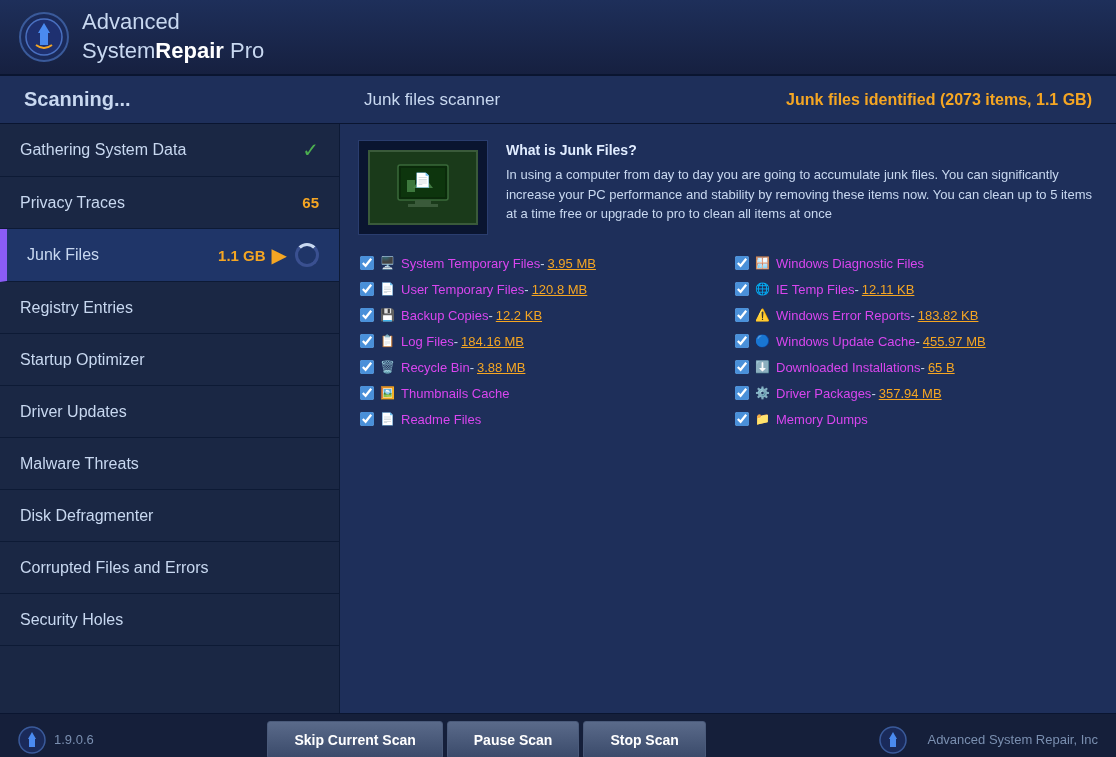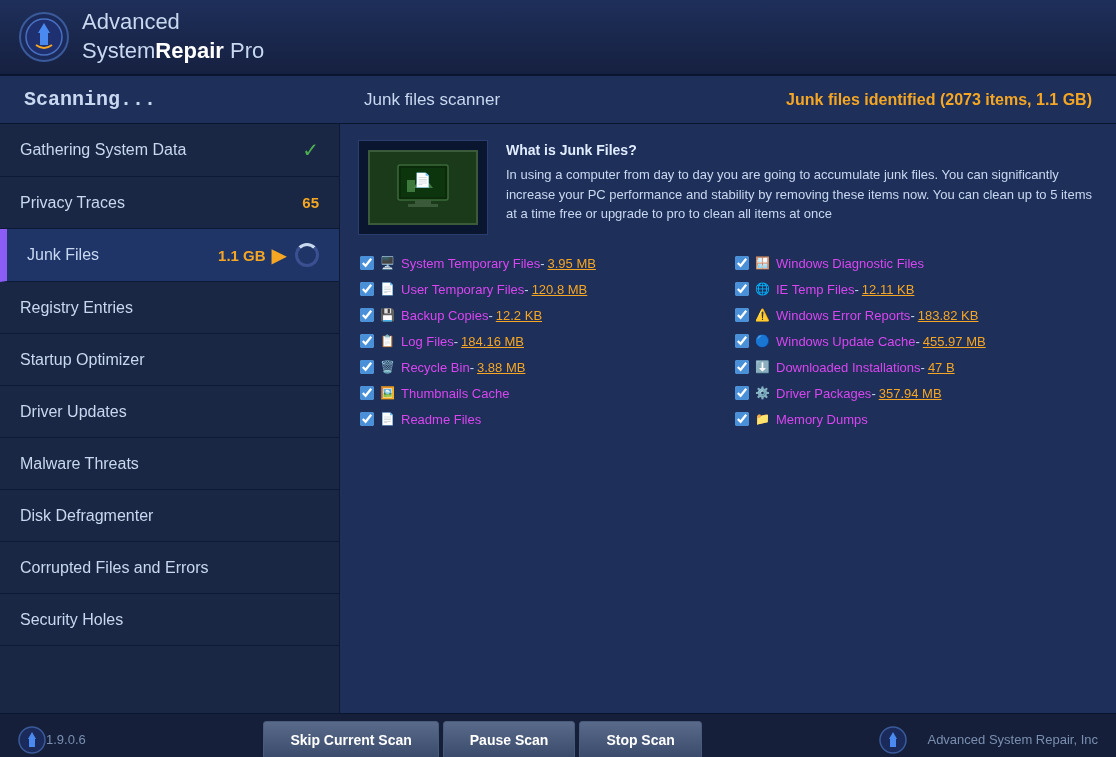--- a/index.html
+++ b/index.html
@@ -44,21 +44,20 @@
       display: flex;
       align-items: center;
       padding: 0 24px;
       border-bottom: 1px solid #0a1530;
     }
     .scanning-label {
       font-size: 20px;
       color: #c8d8f0;
       font-weight: bold;
       flex: 0 0 340px;
-      font-family: Liberation Mono, monospace;
     }
     .scanner-name {
       font-size: 17px;
       color: #c8d8f0;
       flex: 1;
     }
     .identified-label {
       font-size: 16px;
       color: #c8d8f0;
     }
@@ -224,20 +223,21 @@
       background: #151f3a;
       display: flex;
       align-items: center;
       justify-content: space-between;
       padding: 0 18px;
       border-top: 1px solid #0a1530;
     }
     .bottom-left {
       display: flex;
       align-items: center;
+      gap: 8px;
       font-size: 13px;
       color: #7a8fb0;
     }
     .bottom-buttons {
       display: flex;
       gap: 4px;
     }
     .btn {
       padding: 10px 26px;
       font-size: 14px;
@@ -376,21 +376,21 @@
         </div>
         <div style="display: flex; flex-direction: column; gap: 2px;">
           <div class="file-row">
             <input type="checkbox" checked="" style="">
             <span class="file-icon">🪟</span>
             <span class="file-name">Windows Diagnostic Files</span>
           </div>
           <div class="file-row"><input type="checkbox" checked="" style=""><span class="file-icon">🌐</span><span class="file-name">IE Temp Files</span> - <span class="file-size">12.11 KB</span></div>
           <div class="file-row"><input type="checkbox" checked="" style=""><span class="file-icon">⚠️</span><span class="file-name">Windows Error Reports</span> - <span class="file-size">183.82 KB</span></div>
           <div class="file-row"><input type="checkbox" checked="" style=""><span class="file-icon">🔵</span><span class="file-name">Windows Update Cache</span> - <span class="file-size">455.97 MB</span></div>
-          <div class="file-row"><input type="checkbox" checked="" style=""><span class="file-icon">⬇️</span><span class="file-name">Downloaded Installations</span> - <span class="file-size">47 B</span></div>
+          <div class="file-row"><input type="checkbox" checked="" style=""><span class="file-icon">⬇️</span><span class="file-name">Downloaded Installations</span> - <span class="file-size">65 B</span></div>
           <div class="file-row"><input type="checkbox" checked="" style=""><span class="file-icon">⚙️</span><span class="file-name">Driver Packages</span> - <span class="file-size">357.94 MB</span></div>
           <div class="file-row">
             <input type="checkbox" checked="" style="">
             <span class="file-icon">📁</span>
             <span class="file-name">Memory Dumps</span>
           </div>
         </div>
       </div>
   </div>
 </div>

